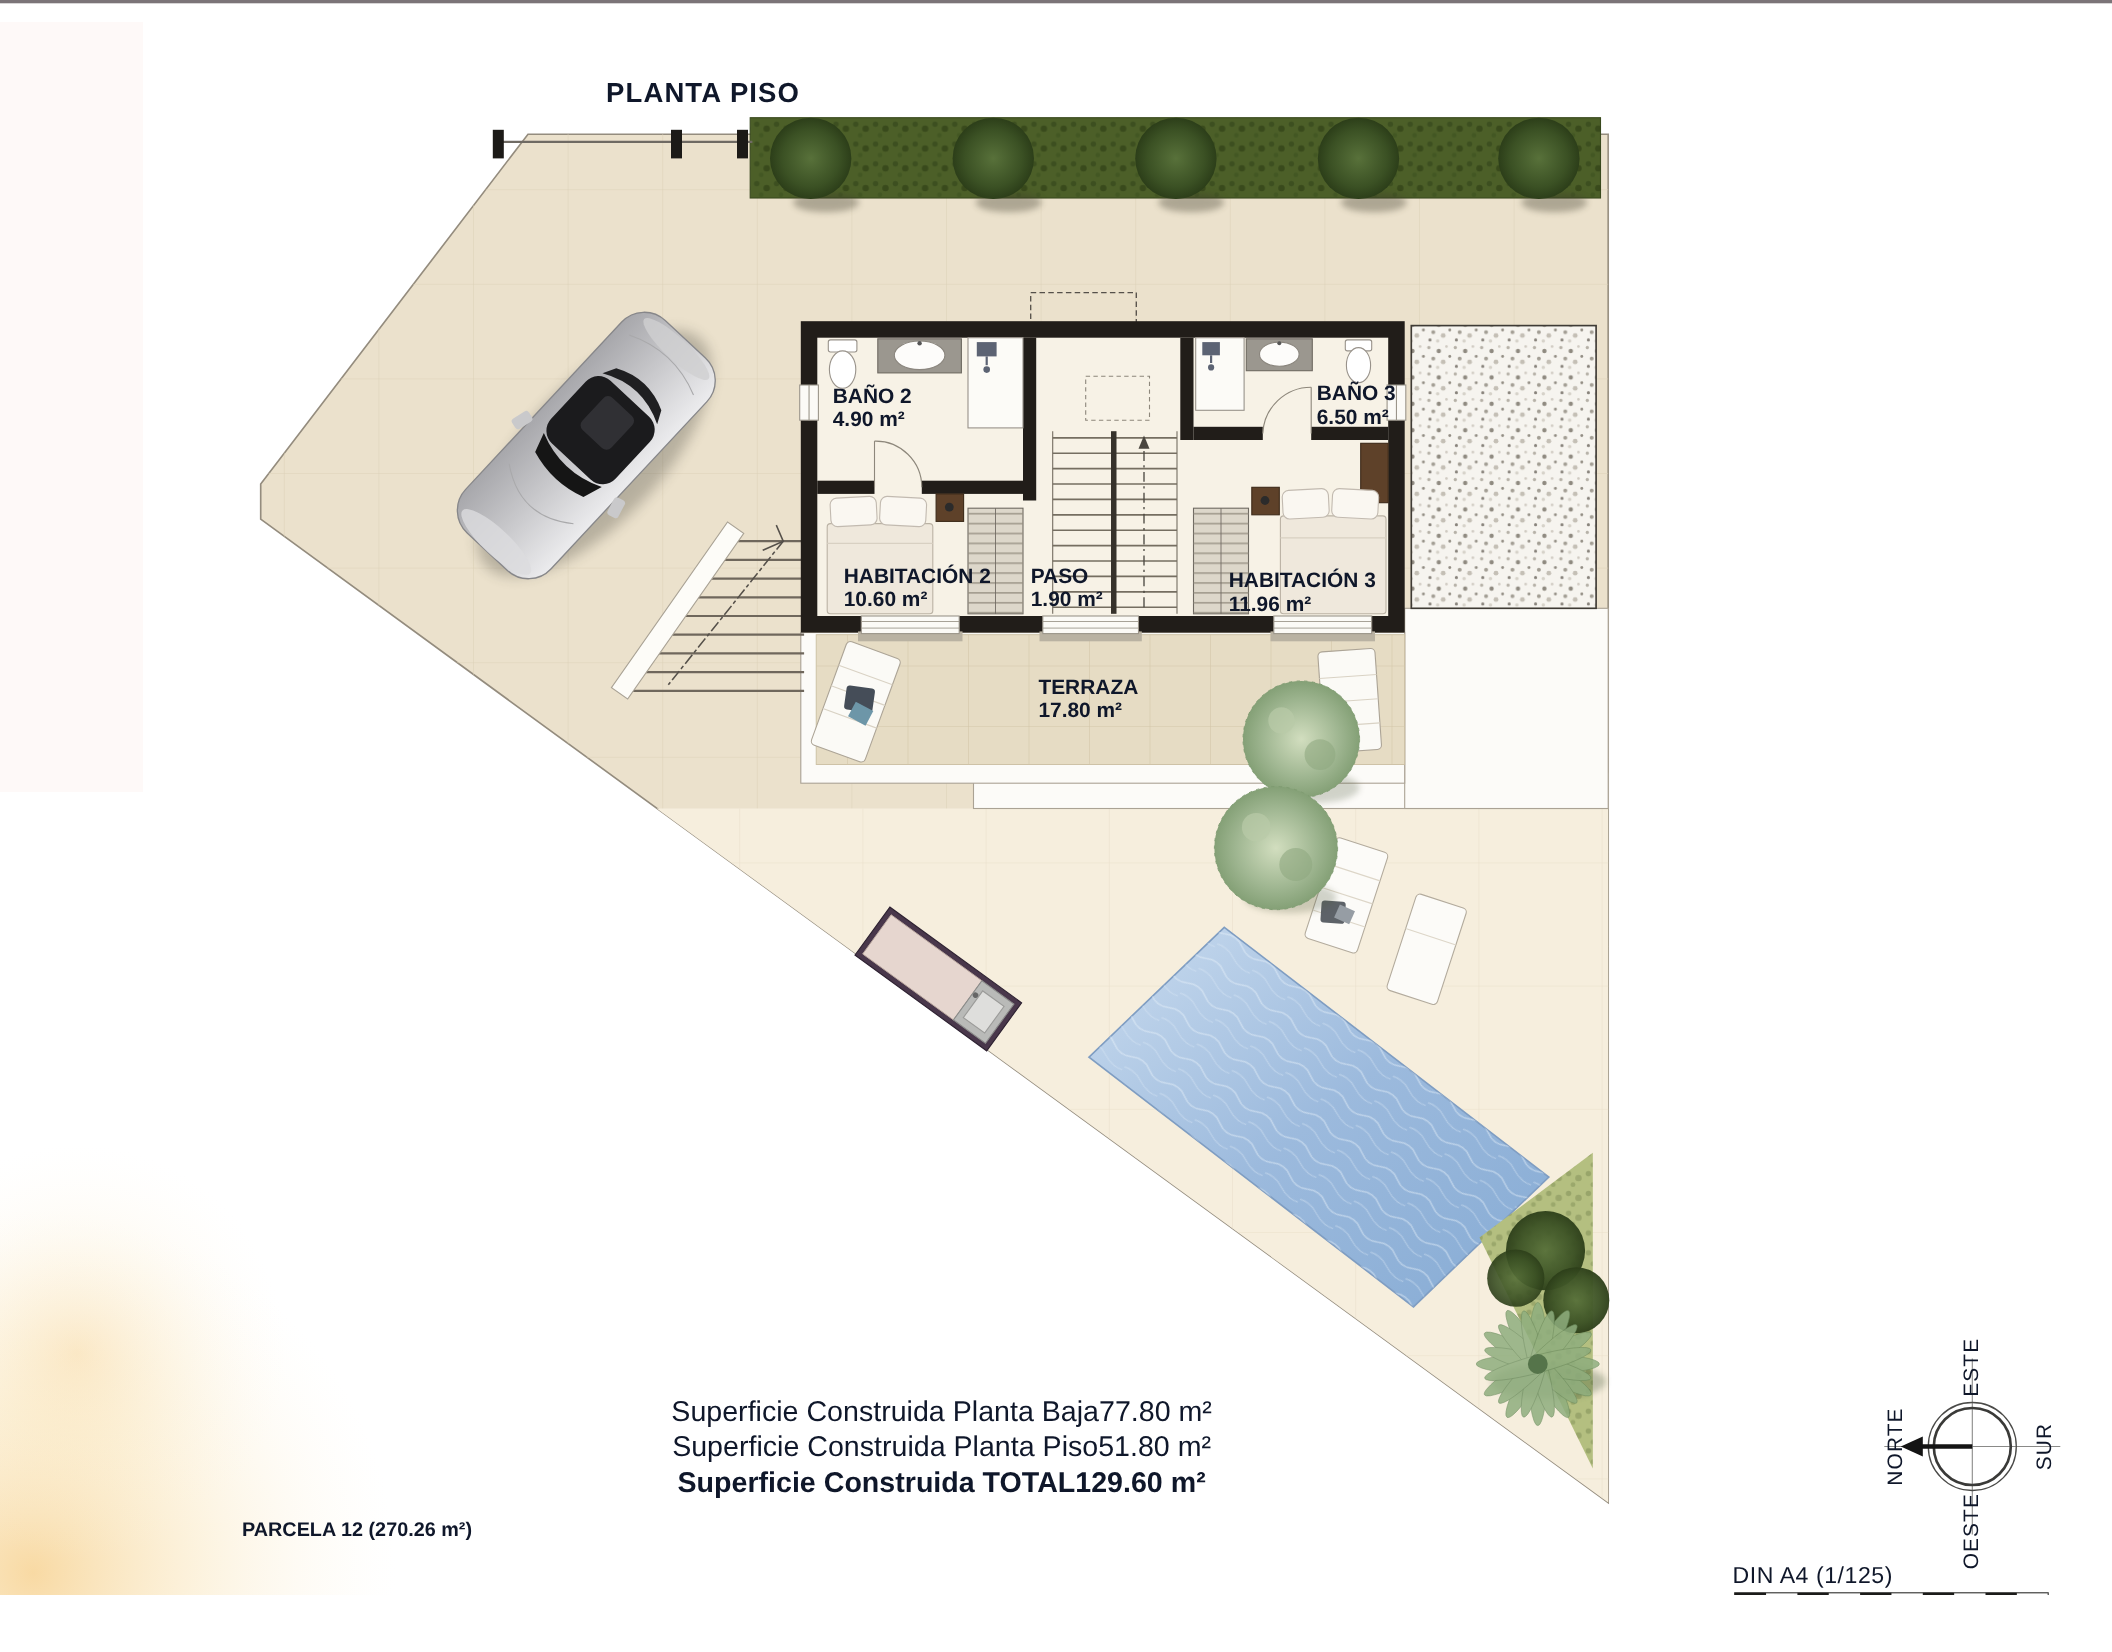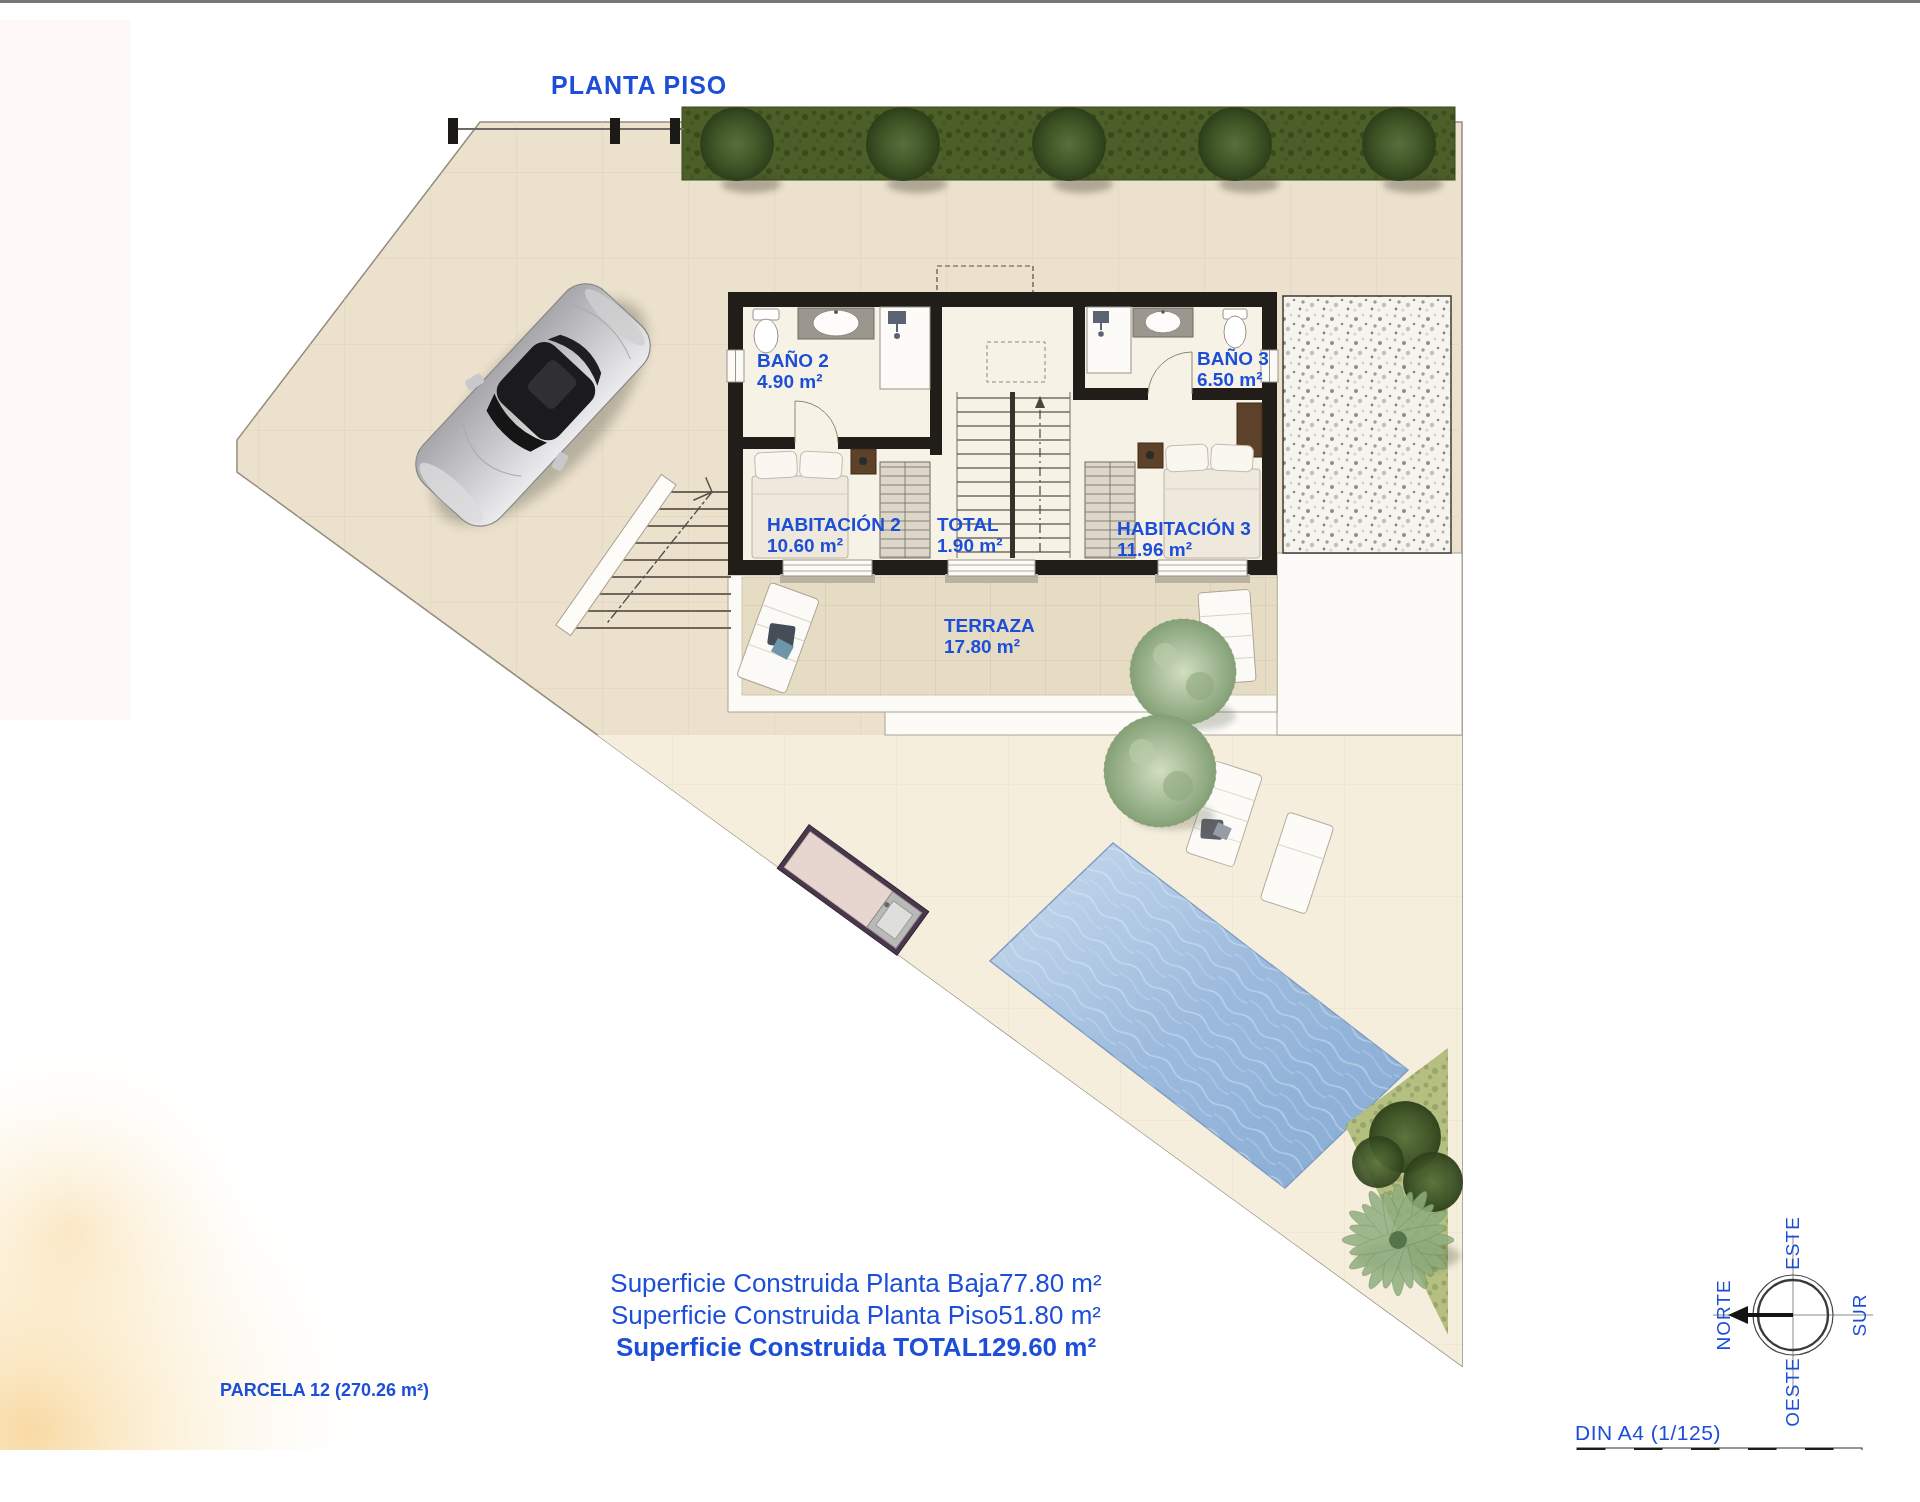--- a/index.html
+++ b/index.html
@@ -1,17 +1,17 @@
 <!DOCTYPE html>
 <html><head>
 <meta charset="utf-8">
 <style>
   html,body{margin:0;padding:0;background:#ffffff;}
   .canvas{position:relative;width:1920px;height:1450px;background:#ffffff;overflow:hidden;
-          font-family:"Liberation Sans",sans-serif;color:#1d4ed8;}
+          font-family:"Liberation Sans",sans-serif;color:#0f172a;}
   .canvas svg{position:absolute;left:0;top:0;}
   .overlay{position:absolute;left:0;top:0;width:1920px;height:1502px;pointer-events:none;}
   .page-title{position:absolute;left:551px;top:71px;font-size:25px;font-weight:bold;letter-spacing:1px;}
   .room-label{position:absolute;font-size:19px;font-weight:bold;line-height:1.12;white-space:nowrap;}
   .summary{position:absolute;left:600px;top:1270px;width:512px;font-size:26px;line-height:1;}
   .summary .row{display:flex;justify-content:center;margin-bottom:6px;}
   .summary .row.bold{font-weight:bold;}
   .parcela{position:absolute;left:220px;top:1332px;font-size:18px;font-weight:bold;white-space:nowrap;margin-top:48px;}
   .compass-label{position:absolute;font-size:19px;letter-spacing:1px;transform:translate(-50%,-50%) rotate(-90deg);white-space:nowrap;}
   .scale-label{position:absolute;left:1575px;top:1421px;font-size:21px;letter-spacing:0.5px;text-align:center;}
@@ -416,21 +416,21 @@
   </div>
   <div class="room-label" style="left:1197px;top:348px;">
     <div>BAÑO 3</div>
     <div>6.50 m²</div>
   </div>
   <div class="room-label" style="left:767px;top:514px;">
     <div>HABITACIÓN 2</div>
     <div>10.60 m²</div>
   </div>
   <div class="room-label" style="left:937px;top:514px;">
-    <div>TOTAL</div>
+    <div>PASO</div>
     <div>1.90 m²</div>
   </div>
   <div class="room-label" style="left:1117px;top:518px;">
     <div>HABITACIÓN 3</div>
     <div>11.96 m²</div>
   </div>
   <div class="room-label" style="left:944px;top:615px;">
     <div>TERRAZA</div>
     <div>17.80 m²</div>
   </div>

